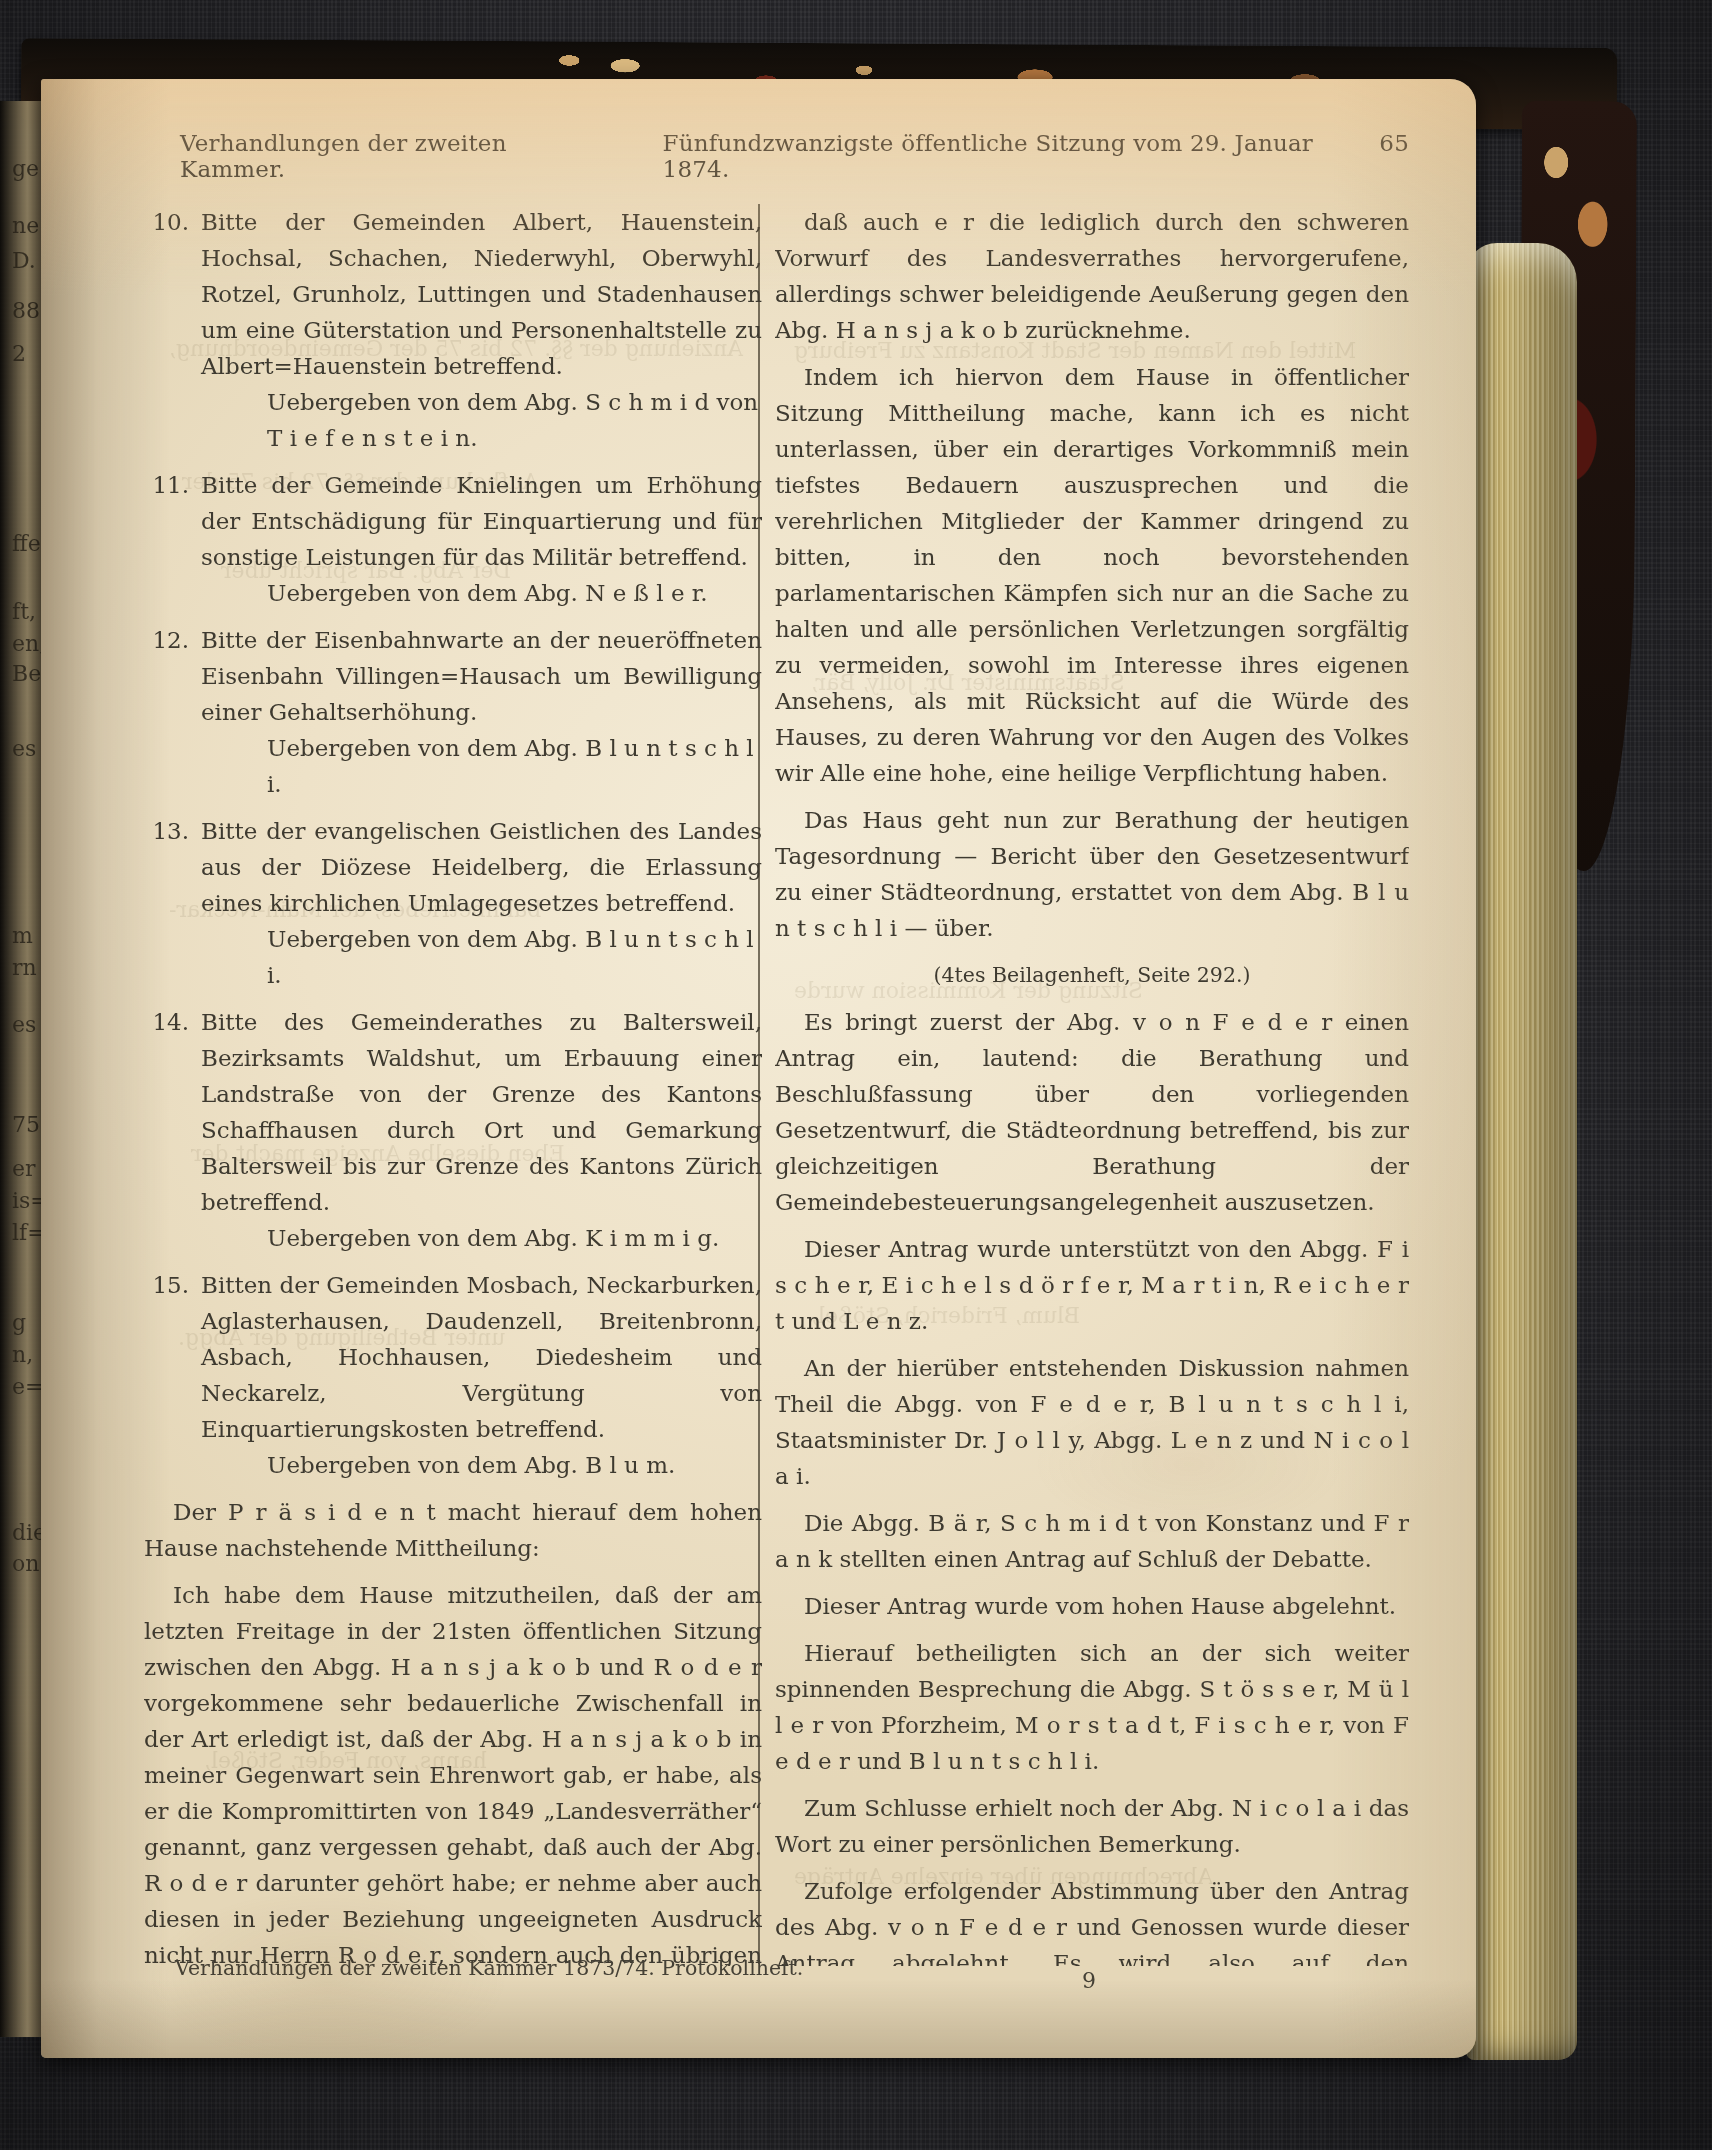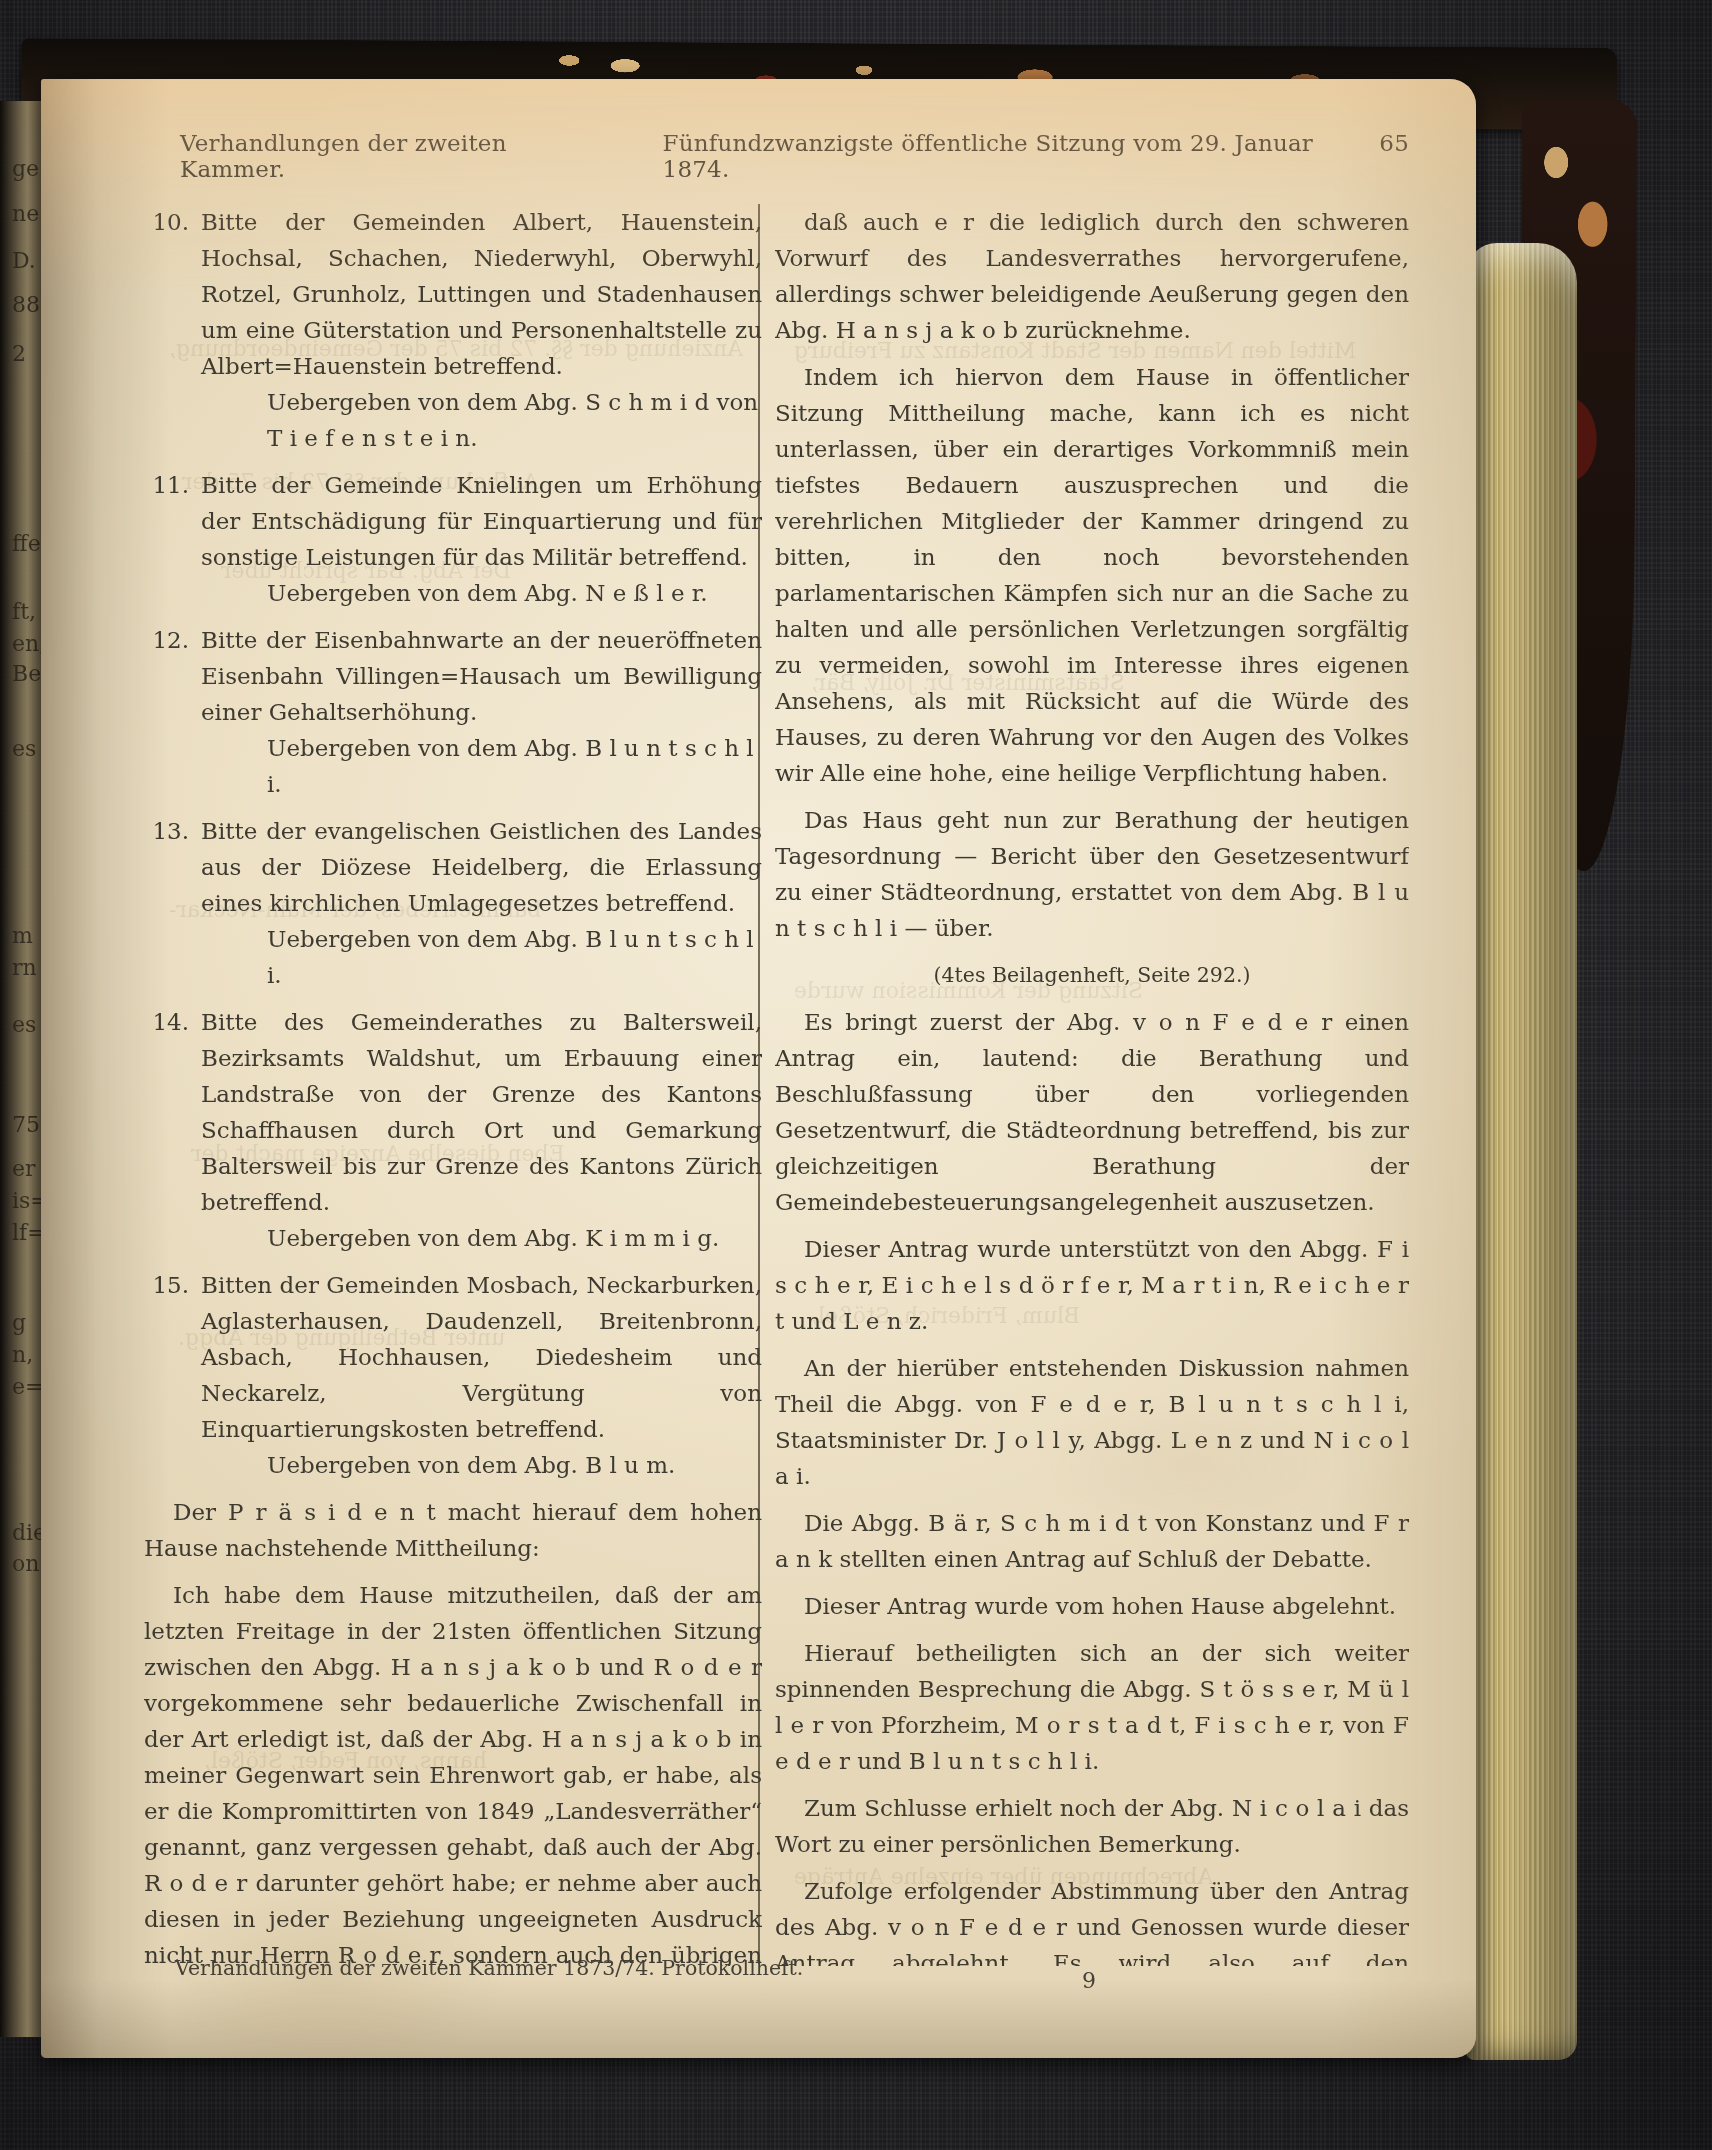--- a/index.html
+++ b/index.html
@@ -40,22 +40,22 @@
       linear-gradient(90deg, rgba(0,0,0,.28), rgba(0,0,0,0) 30%, rgba(0,0,0,.34) 96%),
       repeating-linear-gradient(90deg,#d8c890 0 1.7px,#b5a163 1.7px 3.4px,#c8b577 3.4px 5.1px),
       #c3b070;
     box-shadow:inset 0 29px 38px -19px rgba(255,255,248,.6), inset 0 -22px 29px -17px rgba(0,0,0,.5);}
   
   .prev-page-sliver{position:absolute;left:0;top:101px;width:60px;height:1936px;
     background:linear-gradient(90deg,#0c0a07 0%,#9a8a68 46%,#5c5039 78%,#241f15 100%);
     opacity:.92;}
   .edge-frags span{position:absolute;left:12px;font-size:22px;color:#241f16;opacity:.78;
     white-space:nowrap;}
-  .edge-frags span:nth-child(1){top:156px}.edge-frags span:nth-child(2){top:201px}
-  .edge-frags span:nth-child(3){top:248px}.edge-frags span:nth-child(4){top:292px}
+  .edge-frags span:nth-child(1){top:156px}.edge-frags span:nth-child(2){top:213px}
+  .edge-frags span:nth-child(3){top:248px}.edge-frags span:nth-child(4){top:298px}
   .edge-frags span:nth-child(5){top:341px}.edge-frags span:nth-child(6){top:531px}
   .edge-frags span:nth-child(7){top:599px}.edge-frags span:nth-child(8){top:631px}
   .edge-frags span:nth-child(9){top:661px}.edge-frags span:nth-child(10){top:736px}
   .edge-frags span:nth-child(11){top:923px}.edge-frags span:nth-child(12){top:955px}
   .edge-frags span:nth-child(13){top:1012px}.edge-frags span:nth-child(14){top:1156px}
   .edge-frags span:nth-child(15){top:1112px}.edge-frags span:nth-child(16){top:1188px}
   .edge-frags span:nth-child(17){top:1220px}.edge-frags span:nth-child(18){top:1310px}
   .edge-frags span:nth-child(19){top:1342px}.edge-frags span:nth-child(20){top:1374px}
   .edge-frags span:nth-child(21){top:1520px}.edge-frags span:nth-child(22){top:1551px}
   

